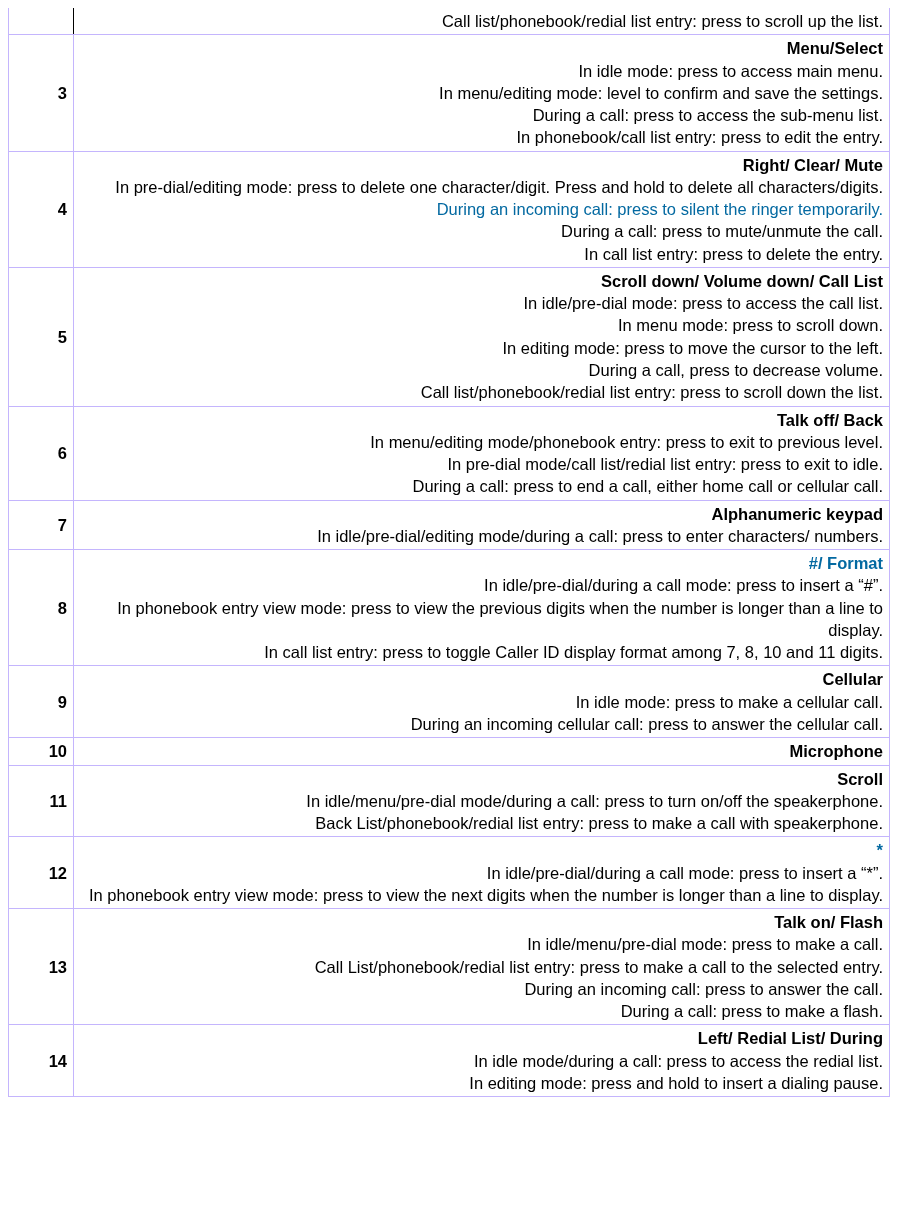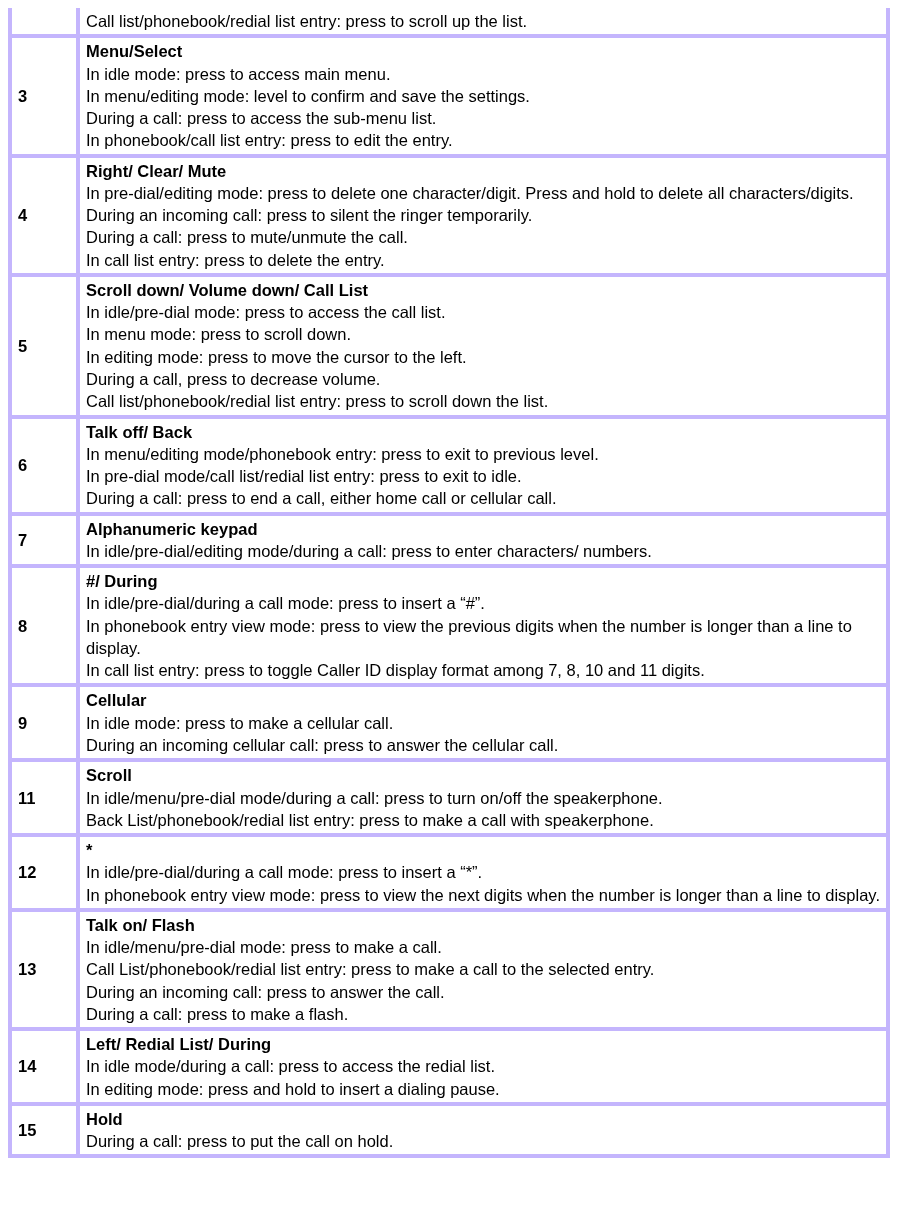--- a/index.html
+++ b/index.html
@@ -8,39 +8,40 @@
       line-height: 1.35;
       margin: 0;
       padding: 8px;
       background: #fff;
       color: #000;
     }
     table {
       border-collapse: collapse;
       width: 100%;
       table-layout: fixed;
+      text-align: right;
     }
     td {
-      border: 4px solid #c4b5fd;
+      border: 1px solid #c4b5fd;
       padding: 2px 6px;
       vertical-align: middle;
     }
     td.num {
       width: 52px;
       font-weight: bold;
       vertical-align: middle;
     }
     td.desc {
       vertical-align: top;
     }
     .title {
       font-weight: bold;
     }
     .blue {
-      color: #000000;
+      color: #0369a1;
     }
     .line { display: block; }
     
     tr.first td { border-top: none; }
     tr.first td.num { border-right: 1px solid #000; }
   </style>
 </head>
 <body>
 
 <table>
@@ -94,32 +95,38 @@
       <tr>
         <td class="num">7</td>
         <td class="desc">
           <span class="line title">Alphanumeric keypad</span>
           <span class="line">In idle/pre-dial/editing mode/during a call: press to enter characters/ numbers.</span>
         </td>
       </tr>
       <tr>
         <td class="num">8</td>
         <td class="desc">
-          <span class="line title blue">#/ During</span>
+          <span class="line title blue">#/ Format</span>
           <span class="line">In idle/pre-dial/during a call mode: press to insert a “#”.</span>
           <span class="line">In phonebook entry view mode: press to view the previous digits when the number is longer than a line to display.</span>
           <span class="line">In call list entry: press to toggle Caller ID display format among 7, 8, 10 and 11 digits.</span>
         </td>
       </tr>
       <tr>
         <td class="num">9</td>
         <td class="desc">
           <span class="line title">Cellular</span>
           <span class="line">In idle mode: press to make a cellular call.</span>
           <span class="line">During an incoming cellular call: press to answer the cellular call.</span>
+        </td>
+      </tr>
+      <tr>
+        <td class="num">10</td>
+        <td class="desc">
+          <span class="line title">Microphone</span>
         </td>
       </tr>
       <tr>
         <td class="num">11</td>
         <td class="desc">
           <span class="line title">Scroll</span>
           <span class="line">In idle/menu/pre-dial mode/during a call: press to turn on/off the speakerphone.</span>
           <span class="line">Back List/phonebook/redial list entry: press to make a call with speakerphone.</span>
         </td>
       </tr>
@@ -142,21 +149,14 @@
         </td>
       </tr>
       <tr>
         <td class="num">14</td>
         <td class="desc">
           <span class="line title">Left/ Redial List/ During</span>
           <span class="line">In idle mode/during a call: press to access the redial list.</span>
           <span class="line">In editing mode: press and hold to insert a dialing pause.</span>
         </td>
       </tr>
-      <tr>
-        <td class="num">15</td>
-        <td class="desc">
-          <span class="line title">Hold</span>
-          <span class="line">During a call: press to put the call on hold.</span>
-        </td>
-      </tr>
     </tbody>
 </table>
 
 </body></html>

